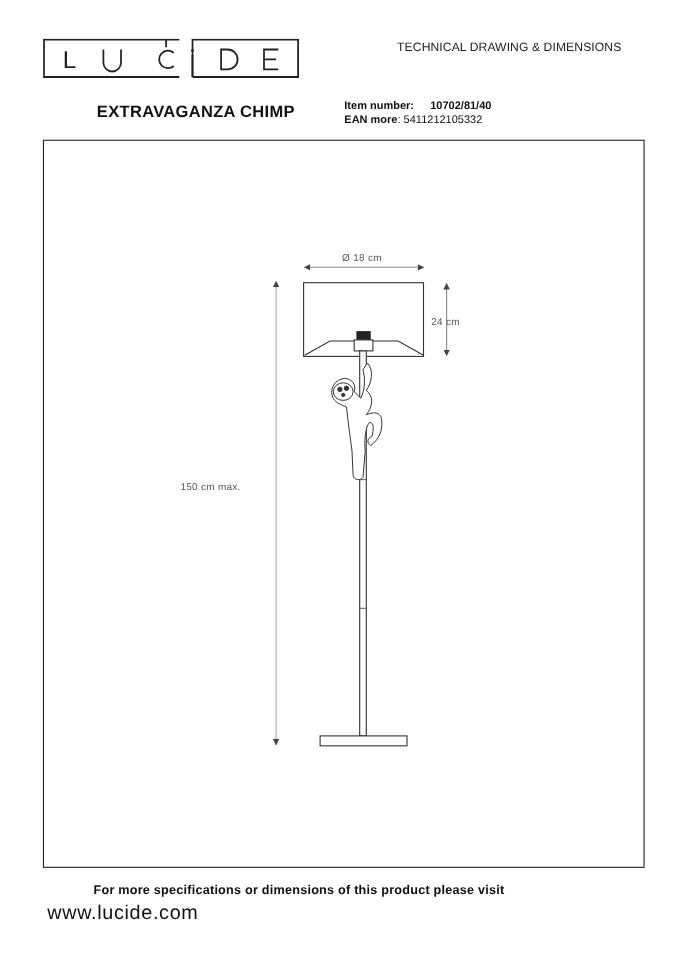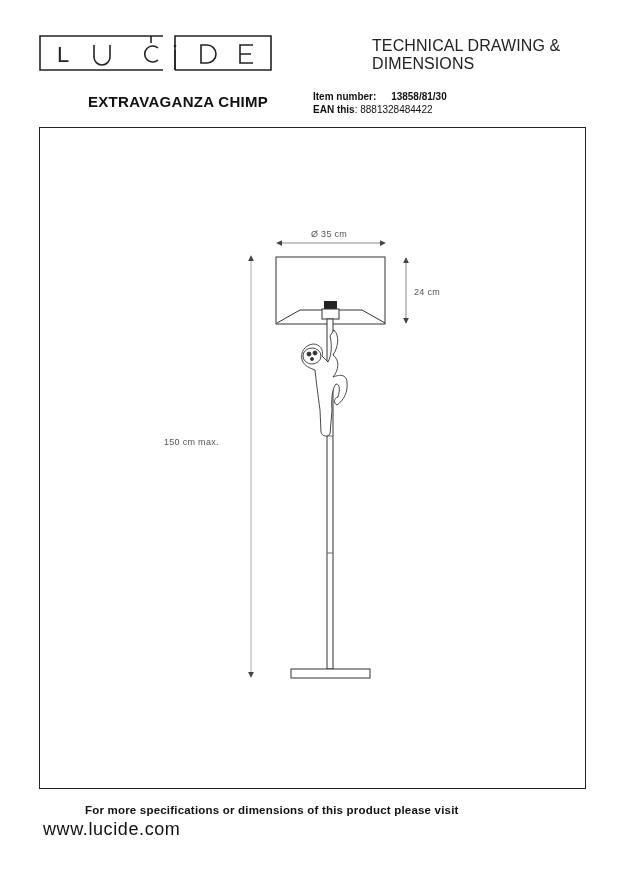--- a/index.html
+++ b/index.html
@@ -1,19 +1,19 @@
 <!DOCTYPE html>
 <html><head>
 <meta charset="utf-8">
 <style>
   html, body { margin:0; padding:0; background:#ffffff; }
   body { width:620px; height:877px; position:relative; overflow:hidden; font-family:"Liberation Sans", sans-serif; color:#111; }
   .abs { position:absolute; }
   .logo { left:39px; top:35px; width:233px; height:36px; }
-  .doc-type { left:372px; top:37px; font-size:16px; color:#222; letter-spacing:0.1px; }
+  .doc-type { left:361px; top:37px; font-size:11px; color:#222; letter-spacing:0.1px; }
   .product-name { left:42px; top:93px; font-size:15px; font-weight:bold; letter-spacing:0.3px;margin-left:46px; }
   .meta { left:301px; top:90px; font-size:10px; line-height:13px; }
   .meta b { font-weight:bold;padding-left:12px; }
   .frame { left:39px; top:127px; width:547px; height:662px; border:1px solid #222; box-sizing:border-box; }
   .drawing { left:0; top:0; width:620px; height:877px; }
   .dim-label { font-size:9px; color:#555; letter-spacing:0.3px; }
   .footer-line { left:41px; top:804px; font-size:11.5px; font-weight:bold; letter-spacing:0.2px;margin-left:44px; }
   .footer-url { left:43px; top:819px; font-size:18px; font-weight:normal; letter-spacing:0.6px; }
 </style>
 </head>
@@ -31,24 +31,24 @@
   <path d="M162 10 V28 H168 A9 9 0 0 0 168 10 Z" fill="none" stroke="#222" stroke-width="1.6"></path>
   <path d="M214 10 H201 V28 H214 M201 19 H212" fill="none" stroke="#222" stroke-width="1.6"></path>
 </svg>
 
 <div class="abs doc-type">TECHNICAL DRAWING &amp; DIMENSIONS</div>
 <div class="abs product-name">EXTRAVAGANZA CHIMP</div>
 
 <div class="abs meta">
   <div>
     <b>Item number:</b>
-    <b>13858/81/30</b>
+    <b>10702/81/40</b>
   </div>
   <div>
-    <b>EAN this</b><span>: 8881328484422</span>
+    <b>EAN more</b><span>: 5411212105332</span>
   </div>
 </div>
 
 <div class="abs frame"></div>
 
 <svg class="abs drawing" viewBox="0 0 620 877">
   <defs>
     <marker id="arr" viewBox="0 0 8 8" refX="7" refY="4" markerWidth="6" markerHeight="6" orient="auto-start-reverse">
       <path d="M0 0 L8 4 L0 8 Z" fill="#444"></path>
     </marker>
@@ -76,18 +76,18 @@
     <path d="M334 330 C340 336 338 348 333 355 C340 360 339 370 333 377 C336 376 346 372 347 382 C348 392 344 400 337 405 C333 403 334 398 338 397 C340 390 340 384 336 384 C332 388 331 402 332 410 L330 434 C328 437 322 437 321 432 L320 410 C318 395 316 380 315 370 C310 368 304 366 302 360 C300 352 305 345 313 344 C320 344 324 350 322 356 L328 362 C332 354 332 344 330 336 Z"></path>
     <ellipse cx="312" cy="356" rx="9" ry="8"></ellipse>
     <circle cx="309" cy="354" r="2" fill="#333"></circle>
     <circle cx="315" cy="353" r="2" fill="#333"></circle>
     <circle cx="312" cy="359" r="1.5" fill="#333"></circle>
   </g>
 
   <text x="312" y="237" font-family="DejaVu Sans, sans-serif" font-size="9" fill="#555"></text>
 </svg>
 
-<div class="abs dim-label" style="left:311px; top:229px;">Ø 35 cm</div>
-<div class="abs dim-label" style="left:414px; top:287px;">24 cm</div>
+<div class="abs dim-label" style="left:311px; top:229px;">Ø 18 cm</div>
+<div class="abs dim-label" style="left:392px; top:287px;">24 cm</div>
 <div class="abs dim-label" style="left:164px; top:437px;">150 cm max.</div>
 
 <div class="abs footer-line">For more specifications or dimensions of this product please visit</div>
 <div class="abs footer-url">www.lucide.com</div>
 
 </body></html>

